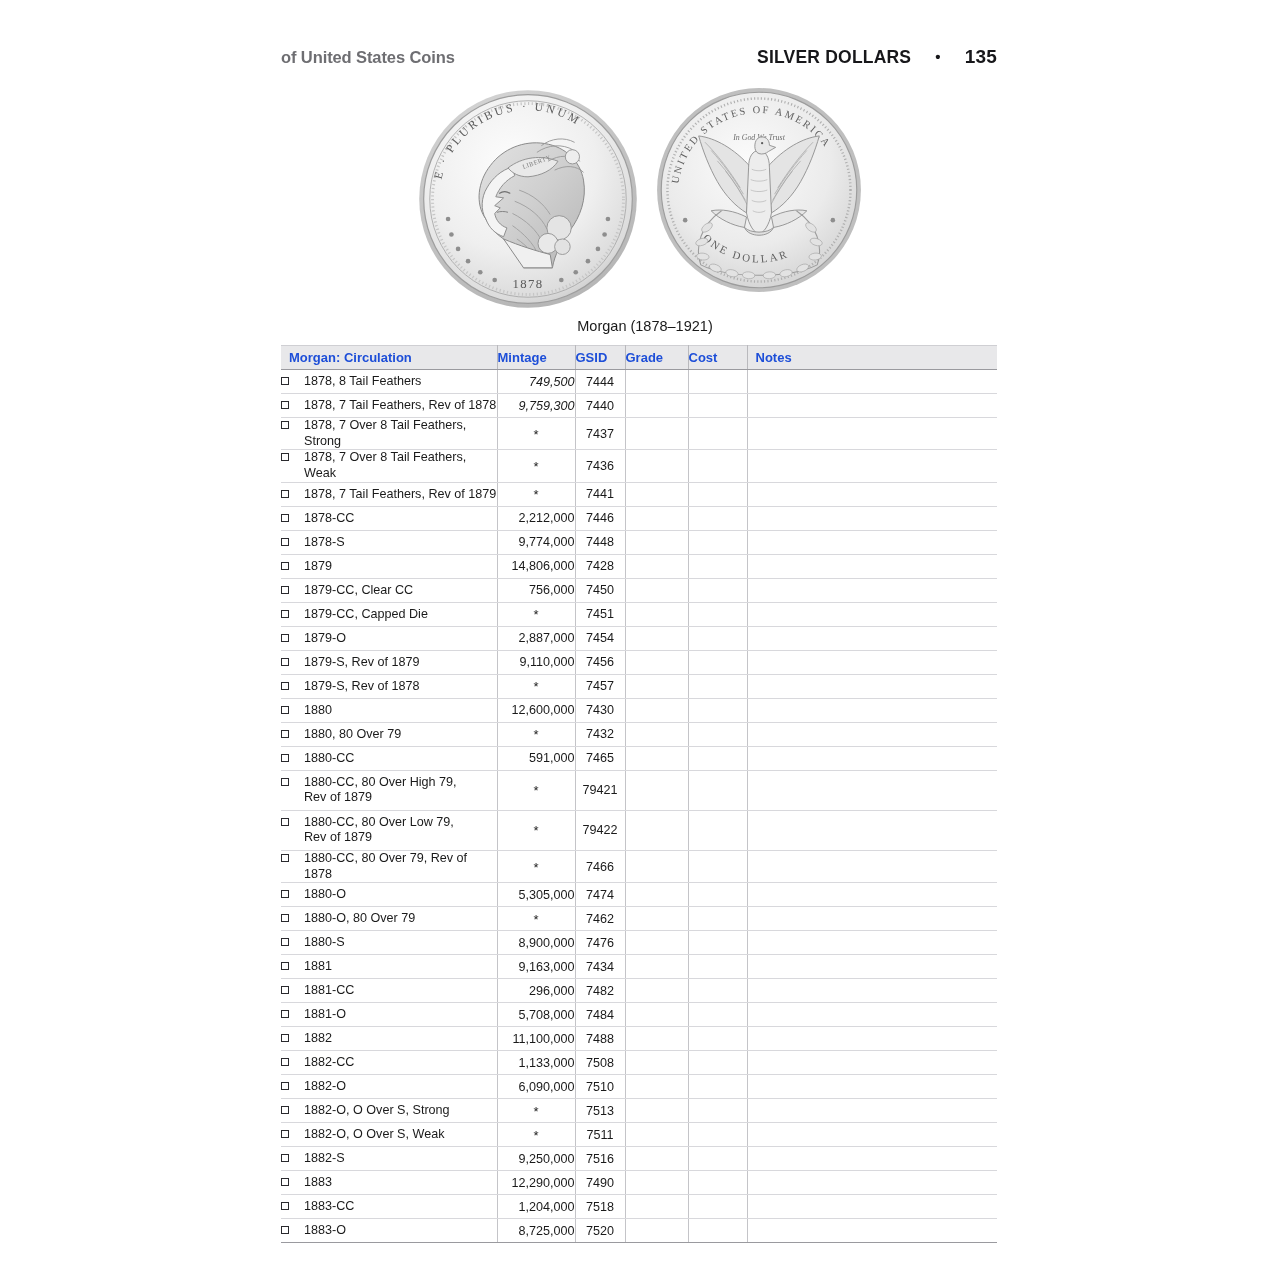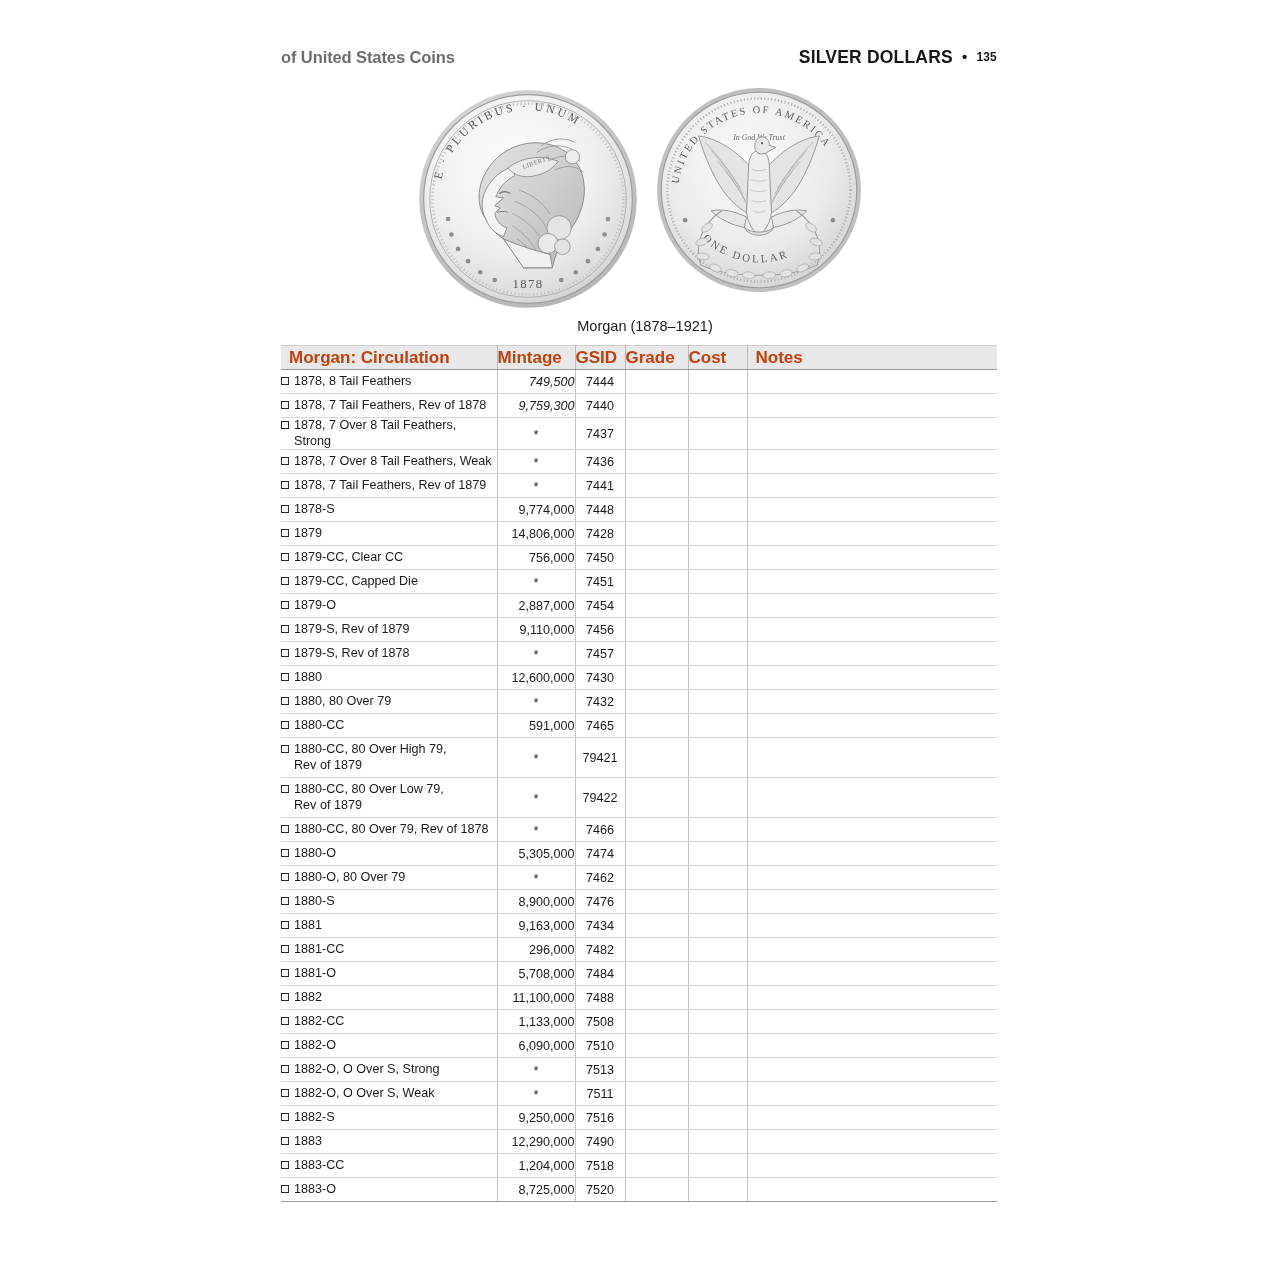--- a/index.html
+++ b/index.html
@@ -40,30 +40,30 @@
     color: #6e6e72;
     letter-spacing: -0.1px;
   }
   .runhead-right {
     font-size: 17.5px;
     font-weight: bold;
     color: #17171a;
     letter-spacing: 0.2px;
     display: flex;
     align-items: center;
-    gap: 9px;
+    gap: 24px;
     white-space: nowrap;
   }
   .runhead-bullet {
     font-size: 15px;
     line-height: 1;
     position: relative;
     top: -1px;
   }
-  .runhead-page { font-size: 12px; }
+  .runhead-page { font-size: 19px; }
 
   
   .coins {
     position: absolute;
     left: 281px;
     top: 84px;
     width: 716px;
     height: 228px;
   }
   .coin {
@@ -97,23 +97,23 @@
   }
   .coin-table col.c-name   { width: 216px; }
   .coin-table col.c-mint   { width: 78px; }
   .coin-table col.c-gsid   { width: 50px; }
   .coin-table col.c-grade  { width: 63px; }
   .coin-table col.c-cost   { width: 59px; }
   .coin-table col.c-notes  { width: 250px; }
 
   .coin-table thead th {
     background: #e8e8ea;
-    font-size: 17px;
+    font-size: 13px;
     font-weight: bold;
-    color: #c2410c;
+    color: #1d4ed8;
     height: 23px;
     padding: 0;
     border-right: 1px solid #b9b9bd;
     border-top: 1px solid #cfcfd3;
     border-bottom: 1px solid #9a9a9f;
     vertical-align: middle;
     white-space: nowrap;
   }
   .coin-table thead th:last-child { border-right: none; }
   .coin-table thead th.th-left   { text-align: left;   padding-left: 8px; }
@@ -131,21 +131,21 @@
   .coin-table tbody tr:last-child td { border-bottom: 1px solid #9a9a9f; }
 
   .td-name {
     text-align: left;
     padding-left: 8px;
     line-height: 1.25;
   }
   .td-name .cb-wrap {
     display: flex;
     align-items: flex-start;
-    gap: 5px;
+    gap: 15px;
   }
   .checkbox {
     flex: 0 0 auto;
     width: 8px;
     height: 8px;
     border: 1px solid #2a2a2e;
     background: #ffffff;
     margin-top: 3px;
     box-sizing: border-box;
   }
@@ -459,20 +459,33 @@
           <td class="td-mintage is-star"><span class="star-mark">*</span></td>
           <td class="td-gsid">7441</td>
           <td class="td-blank"></td>
           <td class="td-blank"></td>
           <td class="td-blank"></td>
         </tr>
         <tr>
           <td class="td-name">
             <div class="cb-wrap">
               <span class="checkbox"></span>
+              <span class="name-text">1878-CC</span>
+            </div>
+          </td>
+          <td class="td-mintage">2,212,000</td>
+          <td class="td-gsid">7446</td>
+          <td class="td-blank"></td>
+          <td class="td-blank"></td>
+          <td class="td-blank"></td>
+        </tr>
+        <tr>
+          <td class="td-name">
+            <div class="cb-wrap">
+              <span class="checkbox"></span>
               <span class="name-text">1878-S</span>
             </div>
           </td>
           <td class="td-mintage">9,774,000</td>
           <td class="td-gsid">7448</td>
           <td class="td-blank"></td>
           <td class="td-blank"></td>
           <td class="td-blank"></td>
         </tr>
         <tr>

